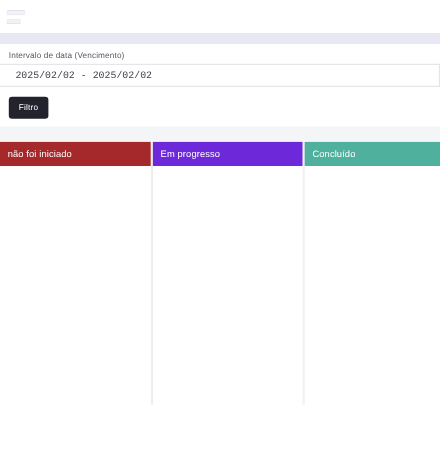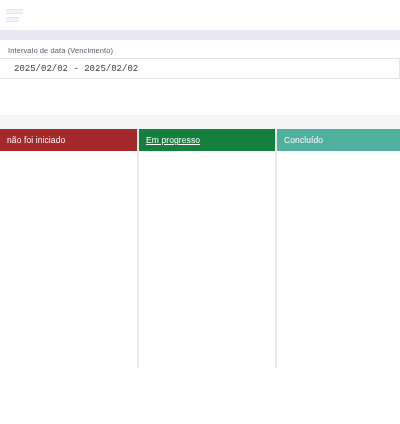--- a/index.html
+++ b/index.html
@@ -179,35 +179,36 @@
       <span class="b2"></span>
 
     </button>
   </div>
 
   <div class="band" style="background: rgb(231, 232, 243);"></div>
 
   <div class="filter-panel">
     <div class="field-label">Intervalo de data (Vencimento)</div>
     <input class="date-input" type="text" value="2025/02/02 - 2025/02/02" style="">
+    <button class="filter-btn" style="background: rgb(35, 35, 46);">Filtro</button>
   </div>
 
   <div class="board-spacer" style="background: rgb(244, 245, 247);"></div>
 
   <div class="board">
 
     <div class="column">
       <div class="col-header" style="background: rgb(165, 40, 43);">
         <span>não foi iniciado</span>
       </div>
       <div class="col-body"></div>
     </div>
 
     <div class="column">
-      <div class="col-header" style="background: #15803d; text-decoration: underline;">
+      <div class="col-header" style="background: #6d28d9;">
         <span>Em progresso</span>
       </div>
       <div class="col-body"></div>
     </div>
 
     <div class="column">
       <div class="col-header" style="background: rgb(78, 176, 157);">
         <span>Concluído</span>
       </div>
       <div class="col-body"></div>

